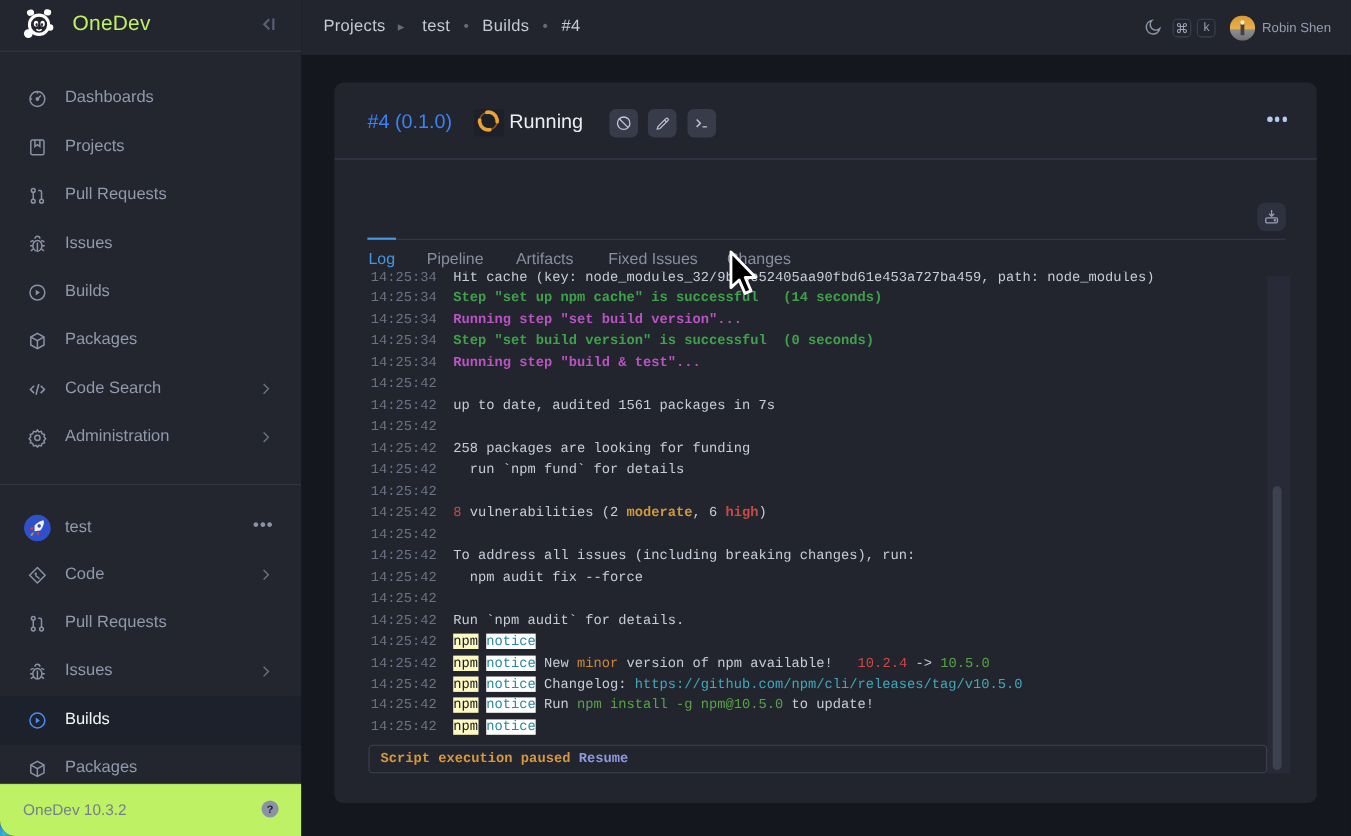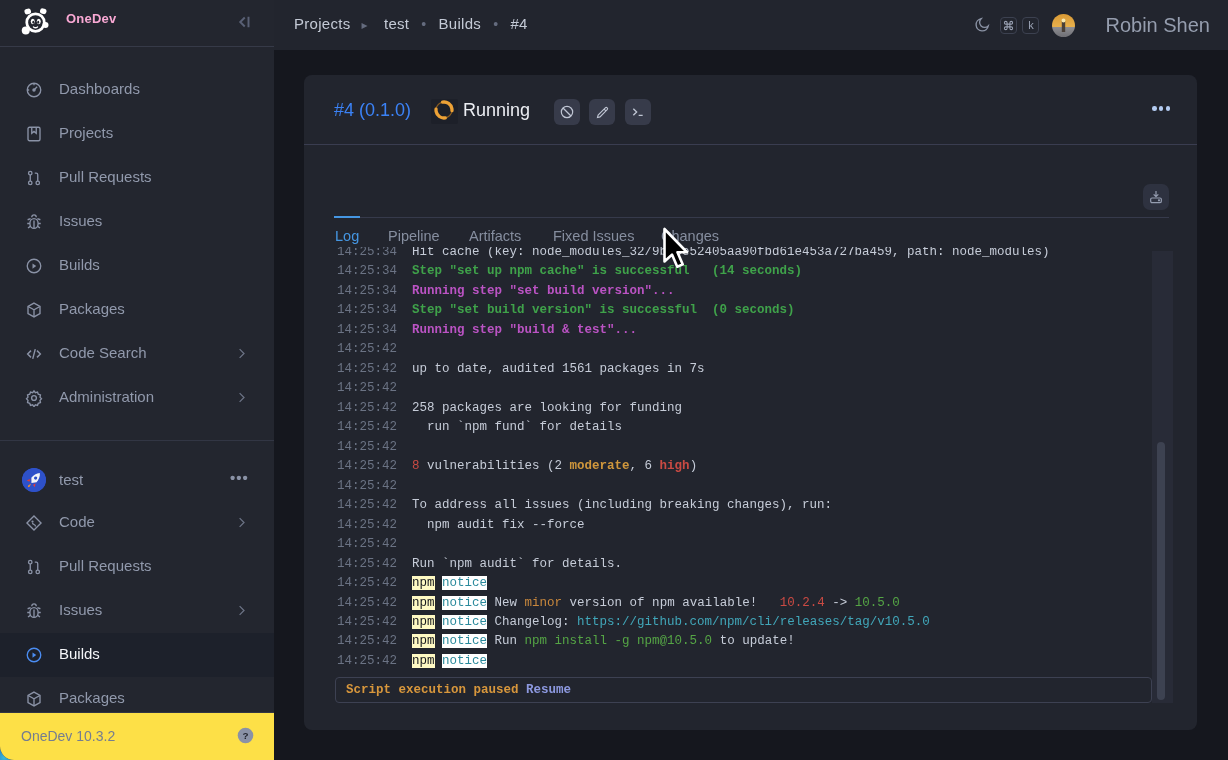--- a/index.html
+++ b/index.html
@@ -3,44 +3,44 @@
 <meta charset="utf-8">
 <style>
 * { margin:0; padding:0; box-sizing:border-box; }
 html,body { width:1228px; height:760px; overflow:hidden; background:#15171e; font-family:"Liberation Sans", sans-serif; }
 .abs { position:absolute; }
 
 #glow { position:absolute; left:-10px; top:744px; width:28px; height:28px; border-radius:50%; background:radial-gradient(circle, #38b8d8 0%, #2a82c8 45%, rgba(30,80,140,0) 70%); }
 #sidebar { position:absolute; left:0; top:0; width:274px; height:760px; background:#23262f; border-bottom-left-radius:14px; }
 #sbhead { position:absolute; left:0; top:0; width:274px; height:47px; border-bottom:1px solid #363a48; }
 #sblogo { position:absolute; left:21px; top:8px; width:29px; height:29px; }
-#sbname { position:absolute; left:66px; top:11px; font-size:13px; font-weight:700; color:#f9a8d4; letter-spacing:0.2px; }
+#sbname { position:absolute; left:66px; top:11px; font-size:19px; font-weight:400; color:#bef264; letter-spacing:0.2px; }
 #sbcollapse { position:absolute; left:235px; top:13px; width:18px; height:18px; color:#596075; }
 .navitem { position:absolute; left:0; width:274px; height:44px; }
 .navitem .nico { position:absolute; left:25px; top:13px; width:18px; height:18px; color:#8a92a6; }
 .navitem .nlbl { position:absolute; left:59px; top:12px; font-size:15px; color:#9199ac; }
 .navitem .nchev { position:absolute; left:234px; top:14px; width:16px; height:16px; color:#6c7386; }
 .navitem.active { background:#1d212b; }
 .navitem.active .nlbl { color:#f5f6f9; }
 #sbsep { position:absolute; left:0; top:440px; width:274px; height:1px; background:#323644; }
-#sbfoot { position:absolute; left:0; top:712px; width:274px; height:48px; background:#fde047; border-top:1px solid #323644; border-bottom-left-radius:14px; }
+#sbfoot { position:absolute; left:0; top:712px; width:274px; height:48px; background:#bef264; border-top:1px solid #323644; border-bottom-left-radius:14px; }
 #sbfoot .ver { position:absolute; left:21px; top:15px; font-size:14px; color:#757d90; }
 #sbfoot .help { position:absolute; left:237px; top:14px; width:17px; height:17px; }
 #testrow { position:absolute; left:0; top:458px; width:274px; height:44px; }
 #testav { position:absolute; left:22px; top:10px; width:24px; height:24px; border-radius:50%; background:#2f55d4; overflow:hidden; }
 #testlbl { position:absolute; left:59px; top:13px; font-size:15px; color:#9199ac; }
 #testdots { position:absolute; left:230px; top:11px; color:#8a92a6; font-size:15px; font-weight:700; letter-spacing:1px; }
 
 #topbar { position:absolute; left:274px; top:0; width:954px; height:50px; background:#22252e; }
 #crumb { position:absolute; left:20px; top:15px; font-size:15px; color:#c4cad6; letter-spacing:0.3px; }
 #crumb .sep { color:#646b7e; font-size:12px; padding:0 16px 0 11px; }
 #crumb .dot { color:#646b7e; font-size:14px; padding:0 12px; }
 #tbright { position:absolute; right:18px; top:0; height:50px; display:flex; align-items:center; }
 .kbd { width:17px; height:17px; border:1px solid #3c4150; border-radius:4px; color:#9aa2b4; display:flex; align-items:center; justify-content:center; font-size:11px; }
-#uname { font-size:20px; color:#959dae;margin-left:24px; }
+#uname { font-size:12px; color:#959dae; }
 
 #main { position:absolute; left:274px; top:50px; width:954px; height:710px; background:#15171e; }
 #card { position:absolute; left:30px; top:25px; width:893px; height:655px; background:#22252e; border-radius:8px; }
 #chead { position:absolute; left:0; top:0; width:893px; height:70px; border-bottom:1px solid #3a3d50; }
 #ctitle { position:absolute; left:30px; top:25px; font-size:18px; color:#3b82f6; font-weight:400; }
 #cspin { position:absolute; left:129px; top:24px; width:22px; height:22px; }
 #cstatus { position:absolute; left:159px; top:25px; font-size:18px; color:#eceef3; }
 .abtn { position:absolute; top:24px; width:26px; height:26px; background:#373b4a; border-radius:6px; color:#bfc5d3; display:flex; align-items:center; justify-content:center; }
 #cdots { position:absolute; left:848px; top:31px; display:flex; gap:2.2px; }
 #cdots i { width:4.6px; height:4.6px; border-radius:50%; background:#b3cbf1; }

